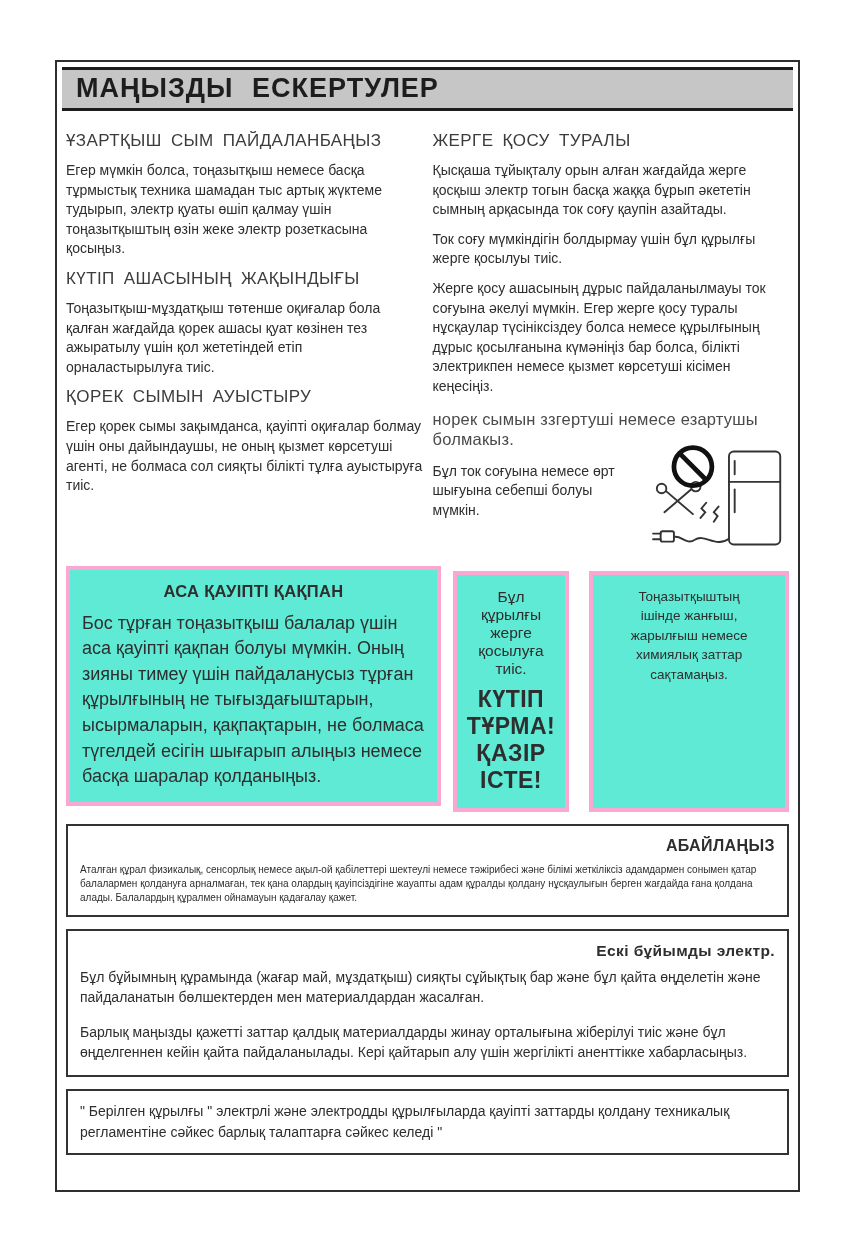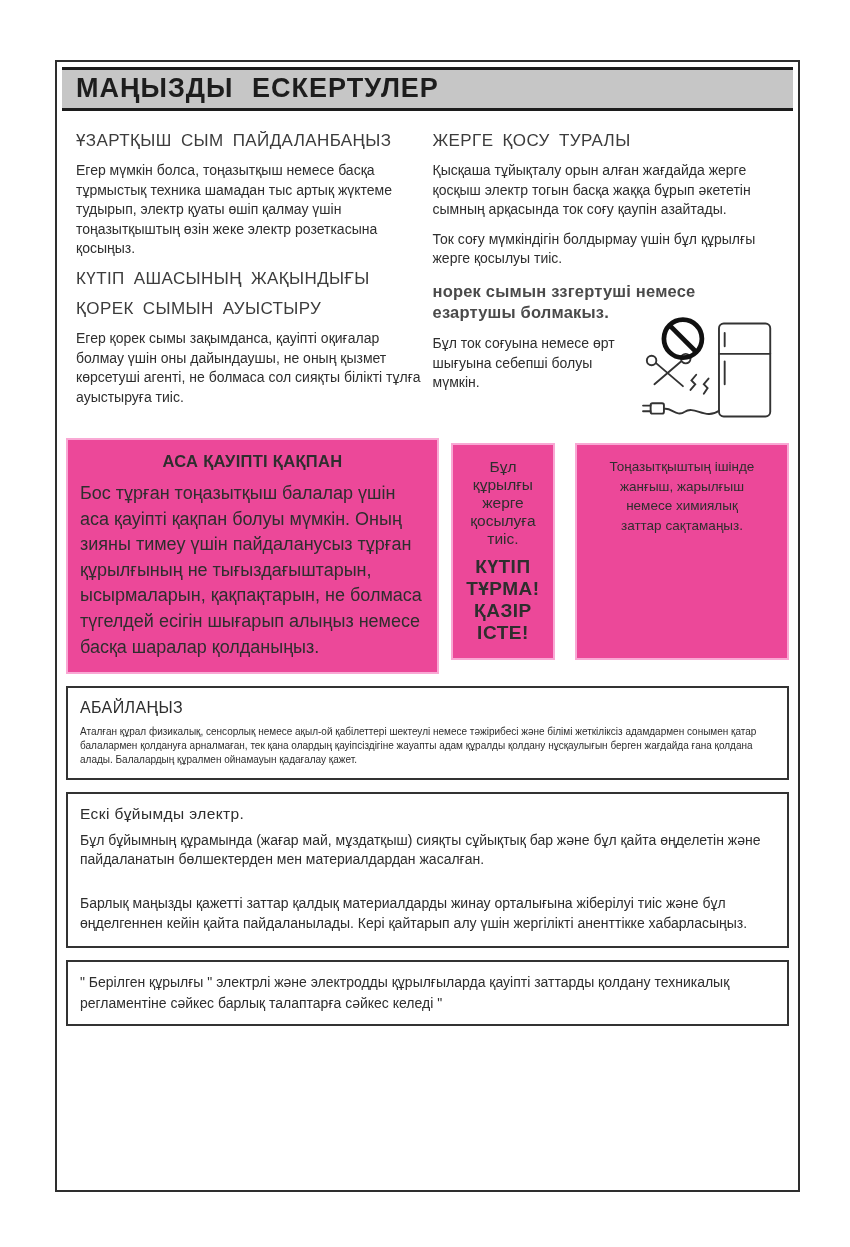--- a/index.html
+++ b/index.html
@@ -31,81 +31,81 @@
     font-size: 27px;
     font-weight: 700;
     letter-spacing: 1px;
     word-spacing: 10px;
     color: #1d1d1d;
   }
   
   .columns {
     display: flex;
     gap: 10px;
-    padding: 0 19px;
+    padding: 0 9px;
     margin-top: 20px;
   }
   .col { flex: 1; min-width: 0; }
   .sec-heading {
     font-size: 17px;
     font-weight: 400;
     letter-spacing: 0.4px;
     word-spacing: 4px;
     color: #3c3c3c;
     margin: 24px 0 10px 0;
   }
   .col .sec-heading:first-child, .col section:first-child .sec-heading { margin-top: 0; }
   .body-p {
     font-size: 14px;
     line-height: 1.4;
     color: #2e2e2e;
     margin: 0 0 10px 0;
   }
   .sub-heading {
     font-size: 16.5px;
-    font-weight: 700;
+    font-weight: 400;
     letter-spacing: 0.2px;
     color: #4a4a4a;
     margin: 12px 0 8px 0;
     line-height: 1.25;
   }
   .warn-row { display: flex; align-items: flex-start; }
   .warn-row .body-p { flex: 1; padding-top: 4px; }
   .warn-illustration { width: 158px; height: 112px; flex: 0 0 auto; margin-top: -16px; }
   
   .boxes-row {
     display: flex;
     gap: 12px;
     padding: 0 9px;
     margin-top: 12px;
     align-items: flex-start;
   }
-  .box { border: 2px solid #f9a8d4; background: #ec4899; }
+  .box { border: 4px solid #f9a8d4; background: #5eead4; }
   .trap-box { flex: 1.02; padding: 10px 12px 12px 12px; min-height: 180px; }
   .trap-box h3 {
     text-align: center;
     font-size: 16.5px;
     font-weight: 700;
     letter-spacing: 0.3px;
     margin: 2px 0 10px 0;
   }
   .trap-box p { font-size: 18px; line-height: 1.42; }
   .right-stack { flex: 1; display: flex; flex-direction: row; gap: 20px; margin-top: 5px; }
   .ground-box { text-align: center; padding: 13px 10px 14px 10px; }
   .ground-box .l1 { font-size: 15.5px; margin-bottom: 8px; word-spacing: 3px; }
-  .ground-box .l2 { font-size: 19px; font-weight: 700; letter-spacing: 0.5px; word-spacing: 4px; }
+  .ground-box .l2 { font-size: 23px; font-weight: 700; letter-spacing: 0.5px; word-spacing: 4px; }
   .storage-box { text-align: center; padding: 12px 28px; font-size: 13.5px; line-height: 1.45; }
   .full-box { margin: 12px 9px 0 9px; border: 2px solid #333; padding: 8px 12px 10px 12px; }
   .full-box h3.center-bold {
-    text-align: left; font-weight: 400; margin: 3px 0 8px 0; letter-spacing: 0.4px;
+    text-align: right; font-weight: 700; margin: 3px 0 8px 0; letter-spacing: 0.4px;
   }
   .caution-box h3 { font-size: 16px; }
   .caution-box p { font-size: 10px; line-height: 1.42; }
   .disposal-box h3 { font-size: 15.5px; }
-  .disposal-box p { font-size: 14px; line-height: 1.42; margin-bottom: 24px; }
+  .disposal-box p { font-size: 14px; line-height: 1.42; margin-bottom: 15px; }
   .disposal-box p:last-child { margin-bottom: 2px; }
   .compliance-box { padding: 10px 12px; font-size: 14px; line-height: 1.5; }
   svg .sketch { stroke: #333; fill: none; stroke-width: 2; stroke-linecap: round; }
 </style>
 </head>
 <body>
 
 <div class="frame">
 
   <div class="header-bar">
@@ -114,32 +114,34 @@
 
   <div class="columns">
 
     <div class="col">
       <section>
         <h2 class="sec-heading">ҰЗАРТҚЫШ СЫМ ПАЙДАЛАНБАҢЫЗ</h2>
         <p class="body-p">Егер мүмкін болса, тоңазытқыш немесе басқа тұрмыстық техника шамадан тыс артық жүктеме тудырып, электр қуаты өшіп қалмау үшін тоңазытқыштың өзін жеке электр розеткасына қосыңыз.</p>
       </section>
       <section>
         <h2 class="sec-heading">КҮТІП АШАСЫНЫҢ ЖАҚЫНДЫҒЫ</h2>
+        <p class="body-p">Тоңазытқыш-мұздатқыш төтенше оқиғалар бола қалған жағдайда қорек ашасы қуат көзінен тез ажыратылу үшін қол жететіндей етіп орналастырылуға тиіс.</p>
       </section>
       <section>
         <h2 class="sec-heading">ҚОРЕК СЫМЫН АУЫСТЫРУ</h2>
         <p class="body-p">Егер қорек сымы зақымданса, қауіпті оқиғалар болмау үшін оны дайындаушы, не оның қызмет көрсетуші агенті, не болмаса сол сияқты білікті тұлға ауыстыруға тиіс.</p>
       </section>
     </div>
 
     <div class="col">
       <section>
         <h2 class="sec-heading">ЖЕРГЕ ҚОСУ ТУРАЛЫ</h2>
         <p class="body-p">Қысқаша тұйықталу орын алған жағдайда жерге қосқыш электр тогын басқа жаққа бұрып әкететін сымның арқасында ток соғу қаупін азайтады.</p>
         <p class="body-p">Ток соғу мүмкіндігін болдырмау үшін бұл құрылғы жерге қосылуы тиіс.</p>
+        <p class="body-p">Жерге қосу ашасының дұрыс пайдаланылмауы ток соғуына әкелуі мүмкін. Егер жерге қосу туралы нұсқаулар түсініксіздеу болса немесе құрылғының дұрыс қосылғанына күмәніңіз бар болса, білікті электрикпен немесе қызмет көрсетуші кісімен кеңесіңіз.</p>
       </section>
       <section>
         <h2 class="sub-heading">норек сымын ззгертуші немесе езартушы болмакыз.</h2>
         <div class="warn-row">
           <p class="body-p">Бұл ток соғуына немесе өрт шығуына себепші болуы мүмкін.</p>
           <svg class="warn-illustration" viewBox="0 0 160 118" aria-hidden="true">
 
             <g class="sketch">
               <rect x="100" y="10" width="54" height="98" rx="5" fill="#fff"></rect>
               <line x1="100" y1="42" x2="154" y2="42"></line>

